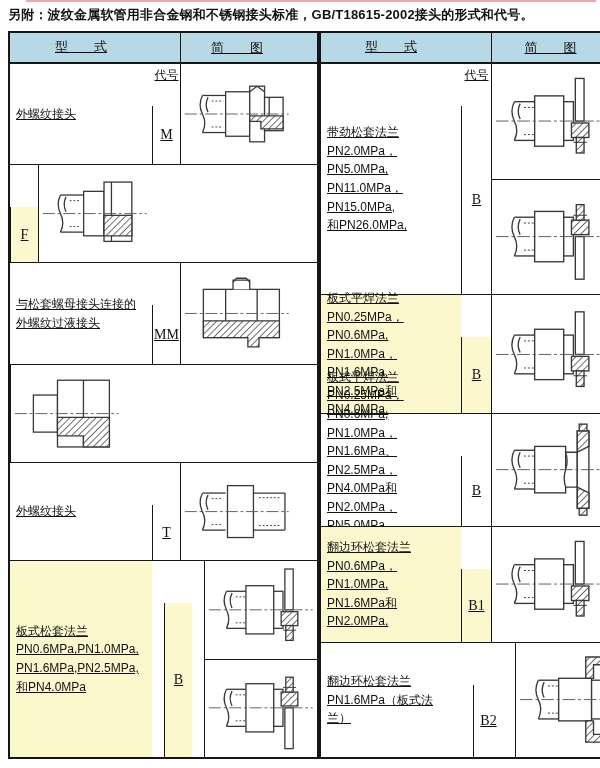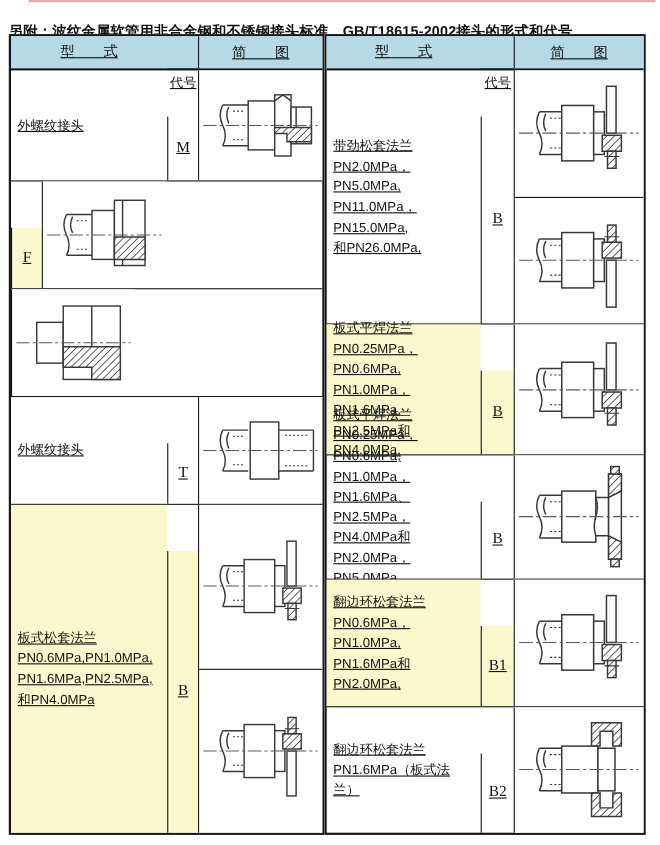--- a/index.html
+++ b/index.html
@@ -3,30 +3,30 @@
 <meta charset="utf-8">
 <style>
   html,body{margin:0;padding:0;}
   body{
     width:600px;height:768px;background:#ffffff;position:relative;
     font-family:"Liberation Sans","DejaVu Sans",sans-serif;color:#111;
     overflow:hidden;
   }
   .red-top-line{position:absolute;top:0;left:26px;width:570px;height:2px;
     background:var(--top-line,#e06060);opacity:.55;}
-  .doc-title{position:absolute;top:20px;left:8px;width:588px;
+  .doc-title{position:absolute;top:6px;left:8px;width:588px;
     font-size:13px;font-weight:bold;white-space:nowrap;letter-spacing:.2px;}
   .tables{position:absolute;top:31px;left:8px;display:flex;}
   .half{height:728px;box-sizing:border-box;border:2px solid var(--border,#161616);
     display:flex;flex-direction:column;background:#fff;text-decoration:underline;}
   .row{display:flex;box-sizing:border-box;flex:0 0 auto;}
   .row.hd{border-bottom:2px solid var(--border,#161616);
     background:var(--header-bg,#b7d8e5);}
   .row + .row:not(.after-hd){border-top:1px solid var(--border,#161616);}
-  .row.grow{flex:1 1 auto;}
+  .row.grow{flex:1 1 auto;gap:12px;}
   .cell{box-sizing:border-box;min-width:0;}
   .c-type{display:flex;align-items:center;padding:2px 6px;
     font-size:12px;line-height:1.55;}
   .c-type .txt{white-space:pre-line;}
   .c-code{display:flex;align-items:center;justify-content:center;
     border-left:1px solid var(--border,#161616);
     font-family:"Liberation Serif","DejaVu Serif",serif;font-size:14px;margin-top:42px;}
   .c-diag{display:flex;flex-direction:column;
     border-left:1px solid var(--border,#161616);background:#fff;}
   .left .c-type{width:142px;}
@@ -189,20 +189,34 @@
       <div class="cell c-code hl">F</div>
       <div class="cell c-diag">
         <div class="diag-wrap">
             <svg viewBox="0 0 116 96">
               <use href="#d-f"></use>
             </svg>
           </div>
       </div>
     </div>
 
+    <div class="row" style="height:102px">
+      <div class="cell c-type">
+          <span class="txt">与松套螺母接头连接的
+外螺纹过液接头</span>
+        </div>
+      <div class="cell c-code">MM</div>
+      <div class="cell c-diag">
+        <div class="diag-wrap">
+            <svg viewBox="0 0 116 96">
+              <use href="#d-mm"></use>
+            </svg>
+          </div>
+      </div>
+    </div>
 
     <div class="row" style="height:98px">
       <div class="cell c-diag">
         <div class="diag-wrap">
             <svg viewBox="0 0 116 96">
               <use href="#d-mf"></use>
             </svg>
           </div>
       </div>
     </div>

